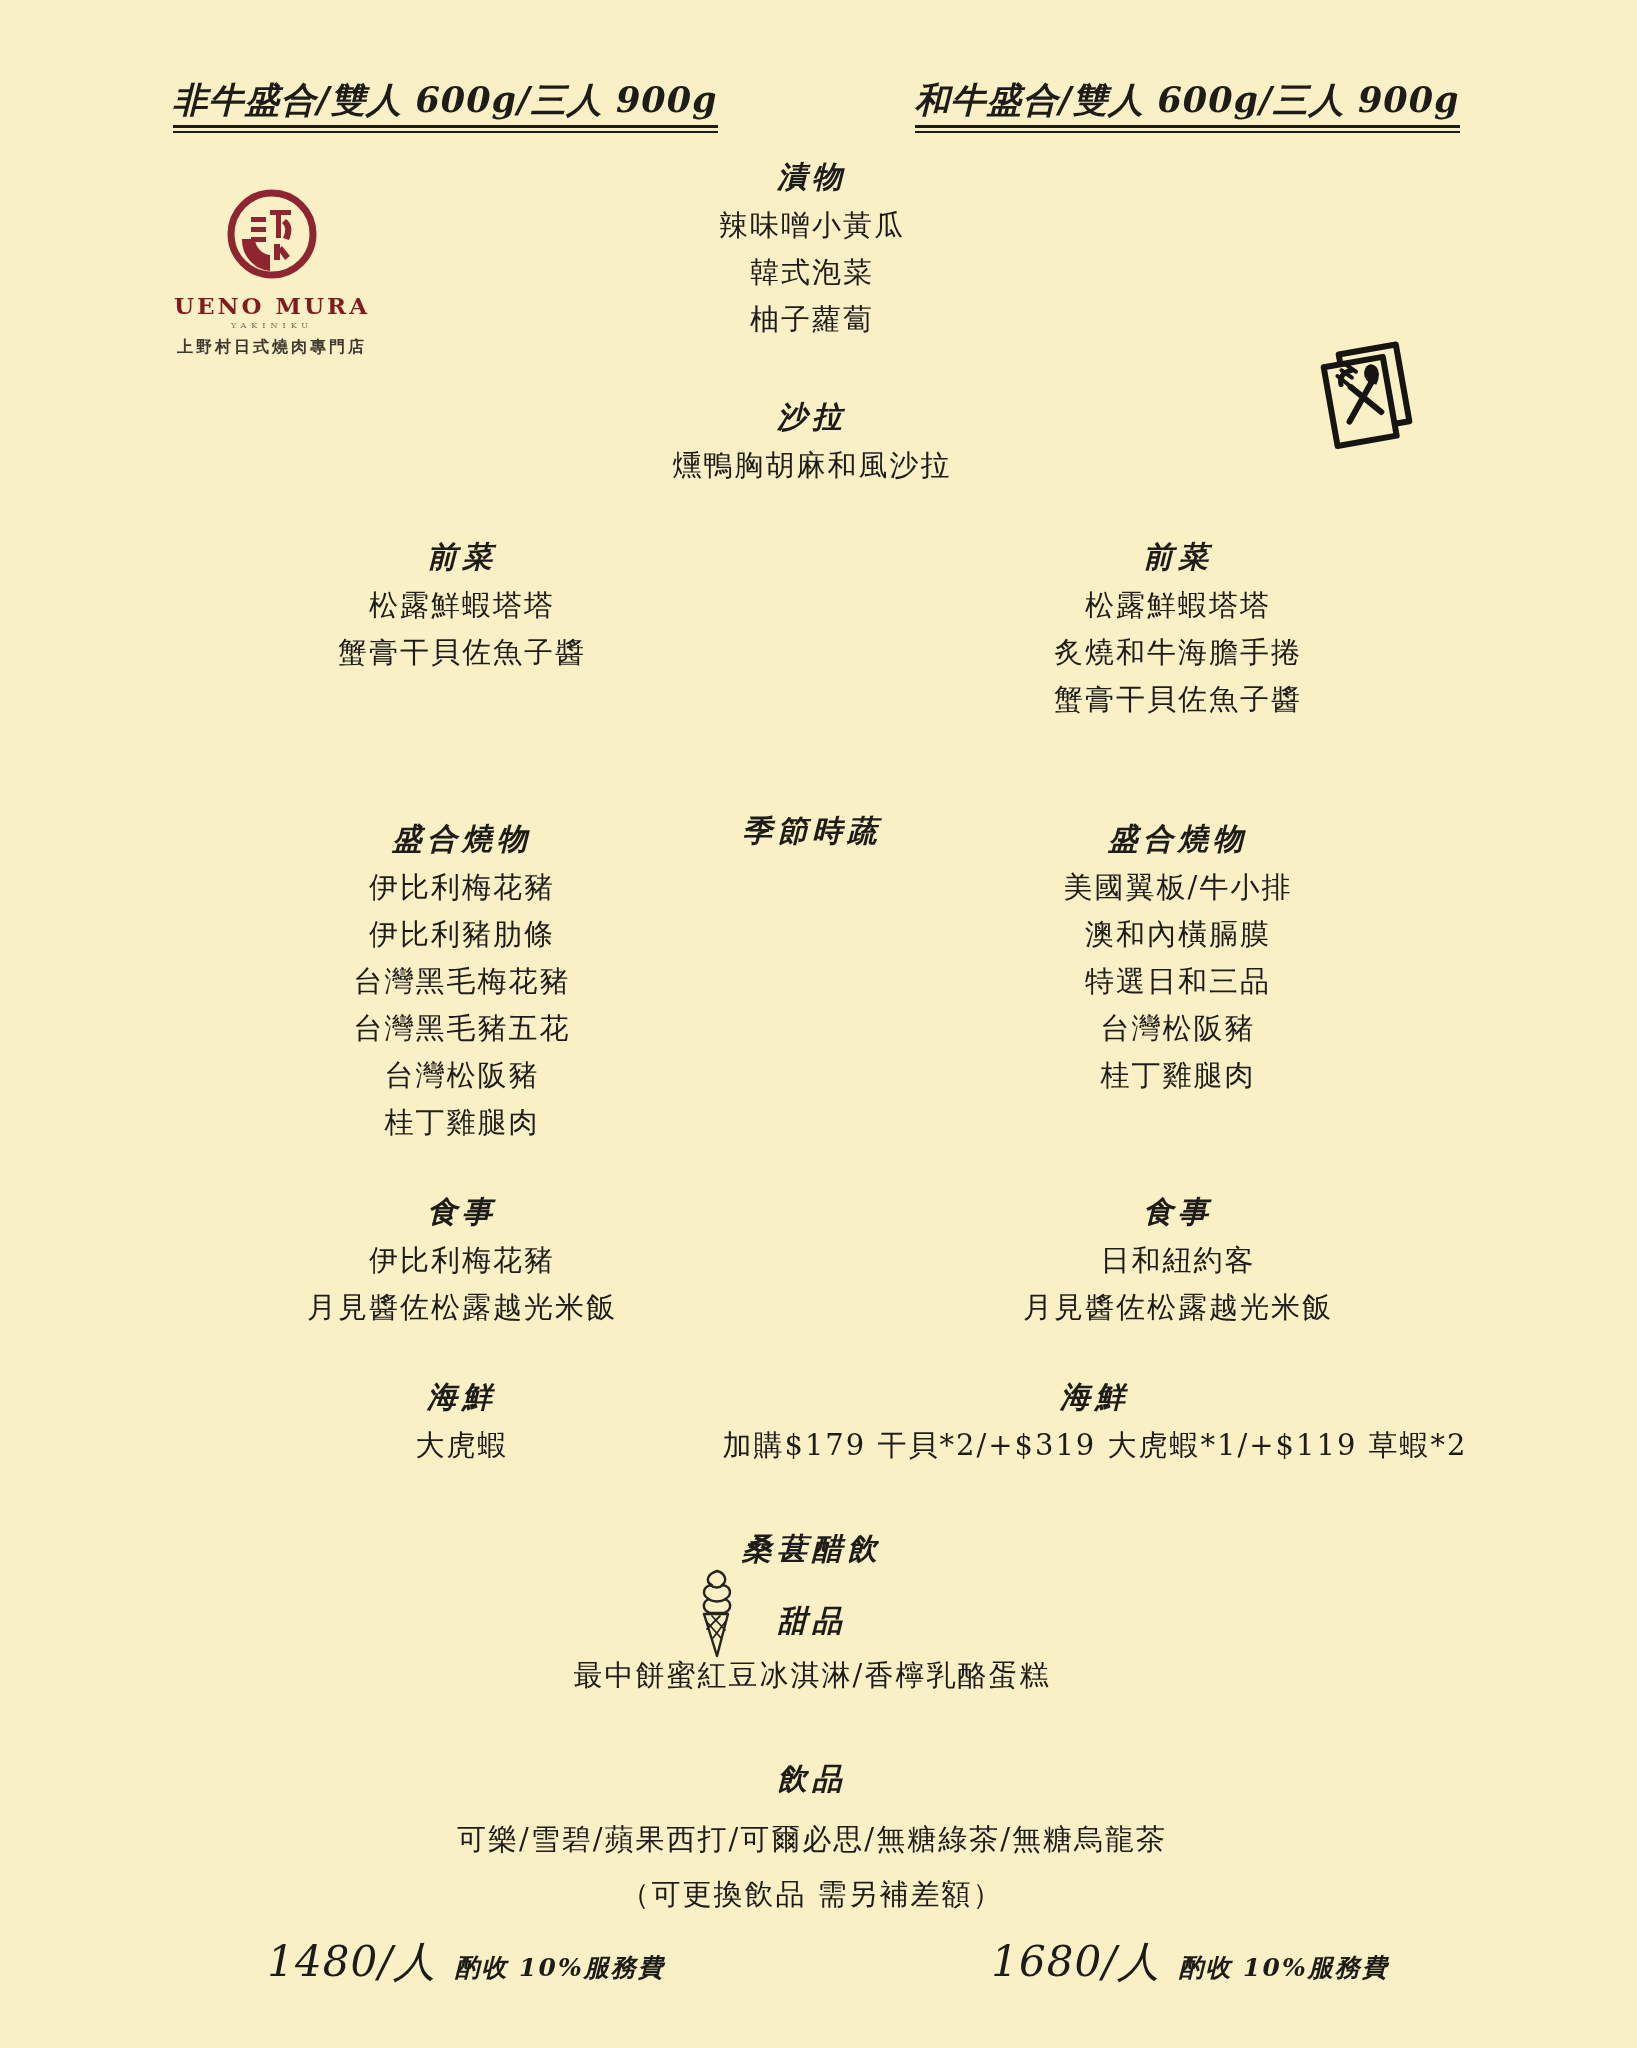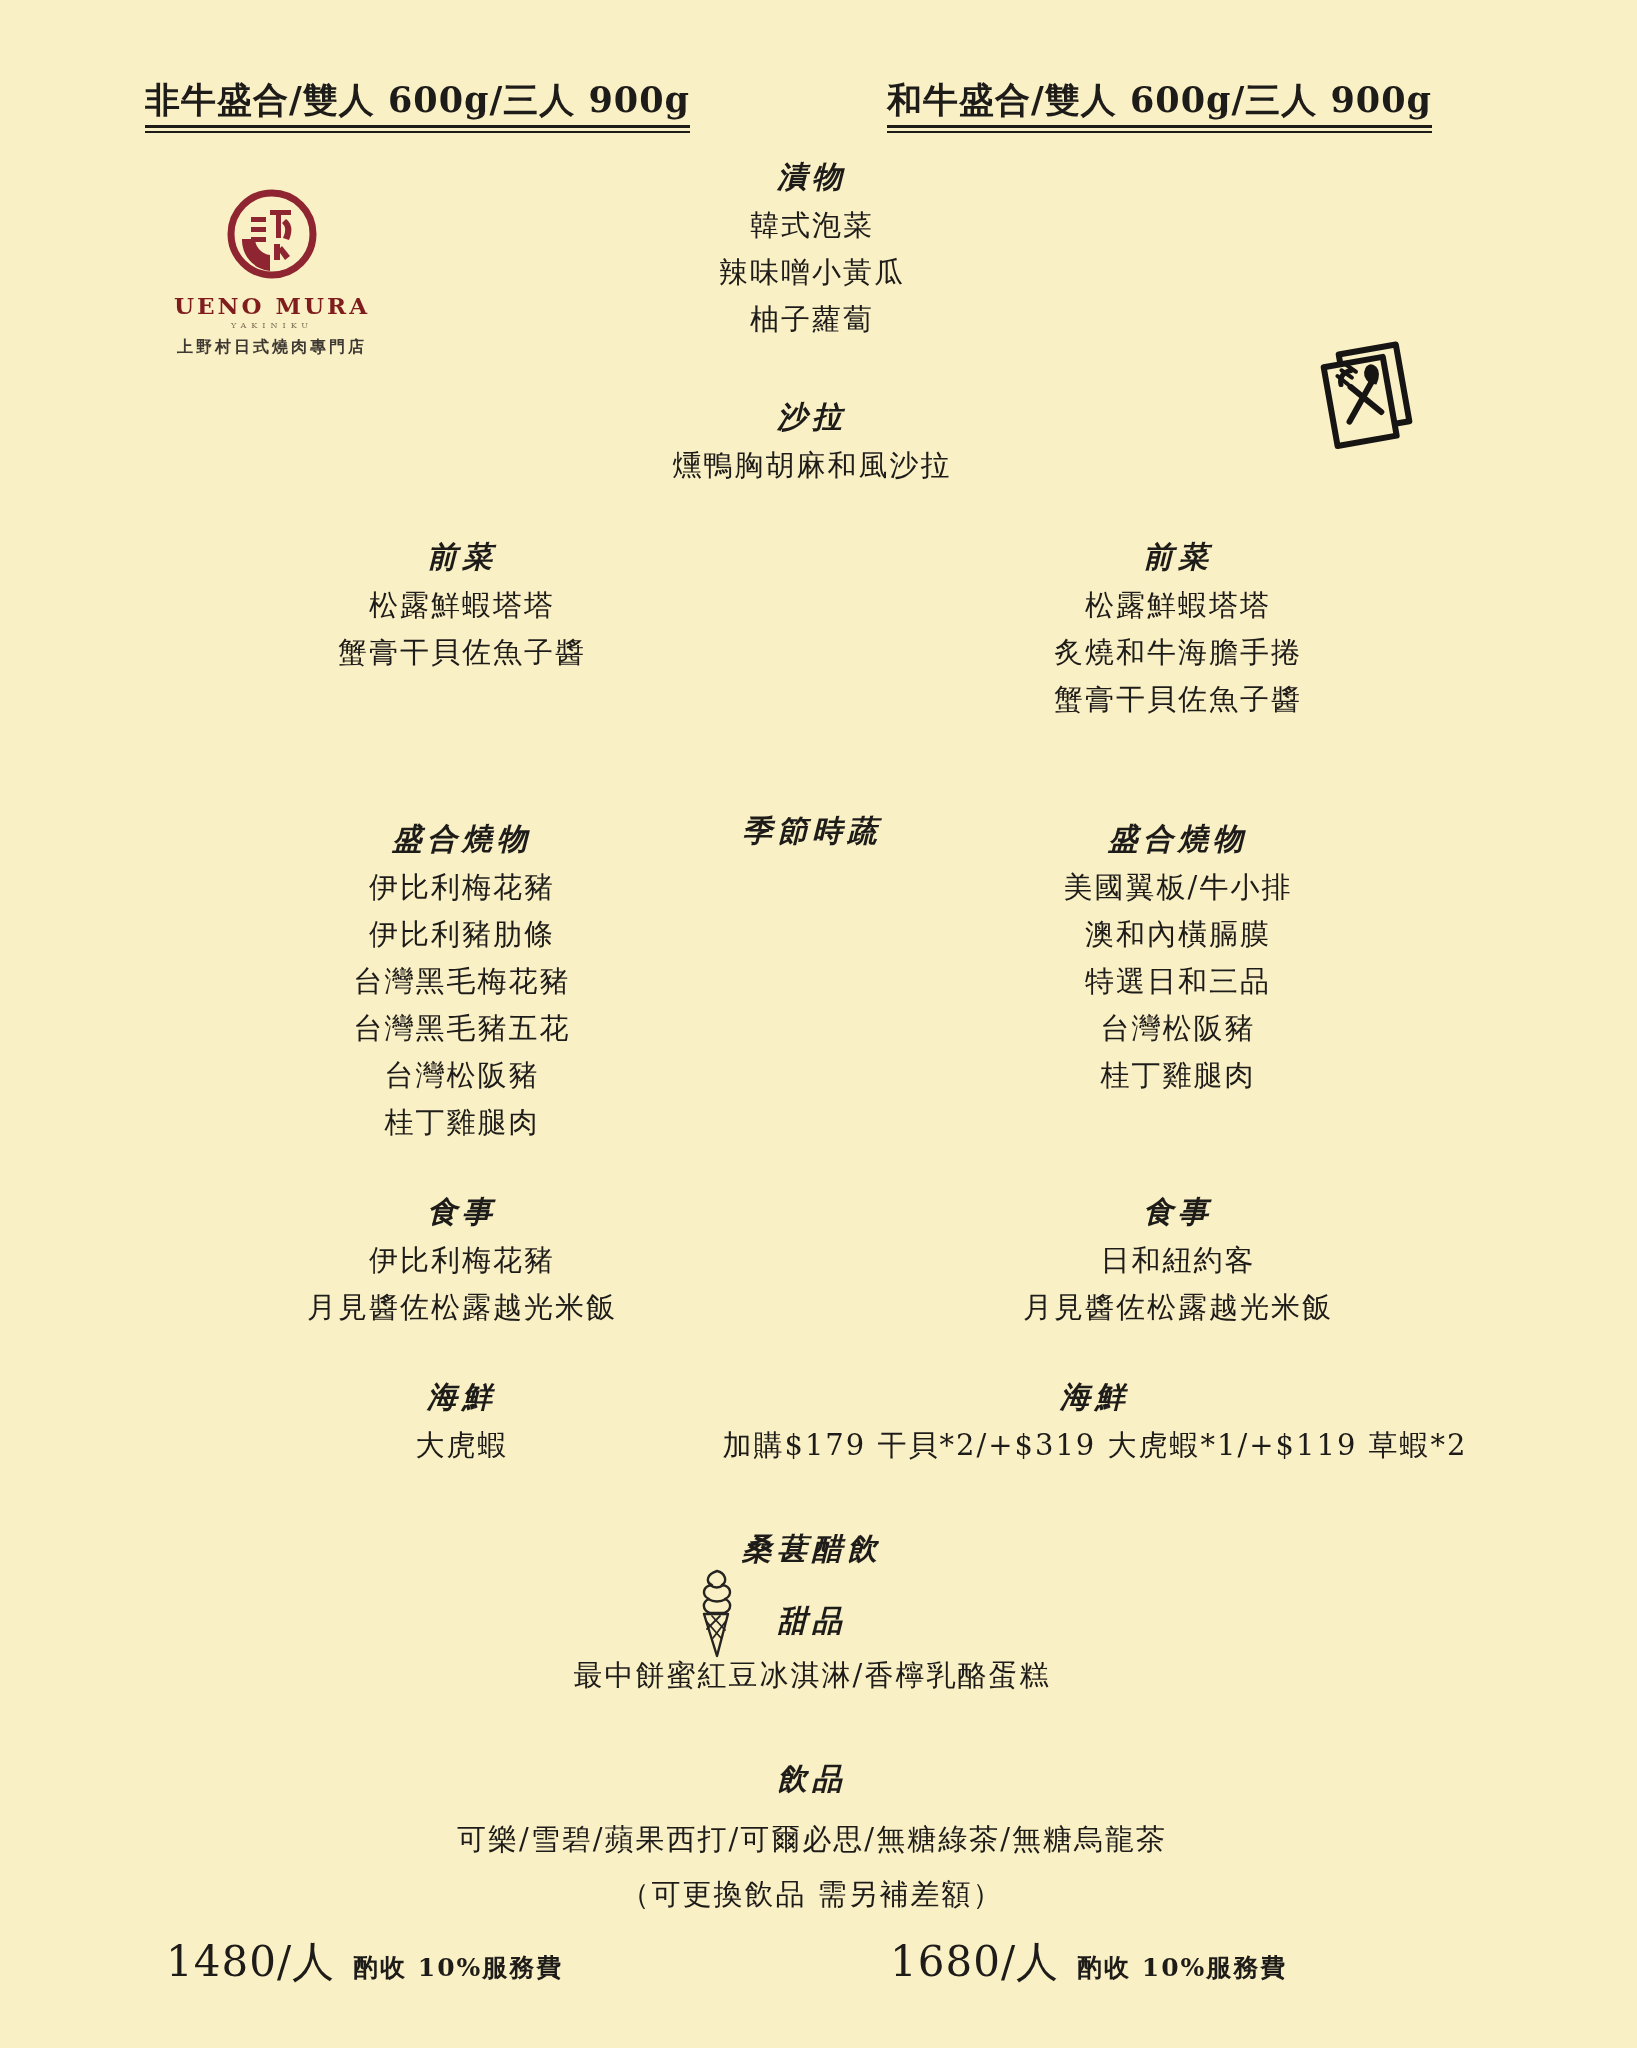--- a/index.html
+++ b/index.html
@@ -6,21 +6,21 @@
   .page {
     position: relative;
     width: 1637px;
     height: 2048px;
     background: #FAF0C6;
     color: #1E1C19;
     font-family: "DejaVu Serif", "Liberation Serif", serif;
     overflow: hidden;
   }
   .abs { position: absolute; }
-  .ctr { text-align: left; }
+  .ctr { text-align: center; font-style: italic; }
 
   
   .menu-header { font-size: 35px; font-weight: bold; letter-spacing: 1px; line-height: 40px; }
   .menu-header .ul {
     display: inline-block;
     border-bottom: 3px solid #1E1C19;
     padding-bottom: 5px;
     position: relative;
   }
   .menu-header .ul::after {
@@ -97,22 +97,22 @@
           <path d="M39 23 l9 9"></path>
         </g>
         <path d="M31 42 a11 11 0 0 1 12 -12" stroke-width="5"></path>
       </g>
     </svg>
   </div>
 
   <div class="sec" style="left:512px; top:156px; width:600px;">
     <div class="sec-title">漬物</div>
     <div class="items">
+      <div class="item">辣味噌小黃瓜</div>
       <div class="item">韓式泡菜</div>
-      <div class="item">辣味噌小黃瓜</div>
       <div class="item">柚子蘿蔔</div>
     </div>
   </div>
 
   <div class="sec" style="left:512px; top:396px; width:600px;">
     <div class="sec-title">沙拉</div>
     <div class="items">
       <div class="item">燻鴨胸胡麻和風沙拉</div>
     </div>
   </div>

